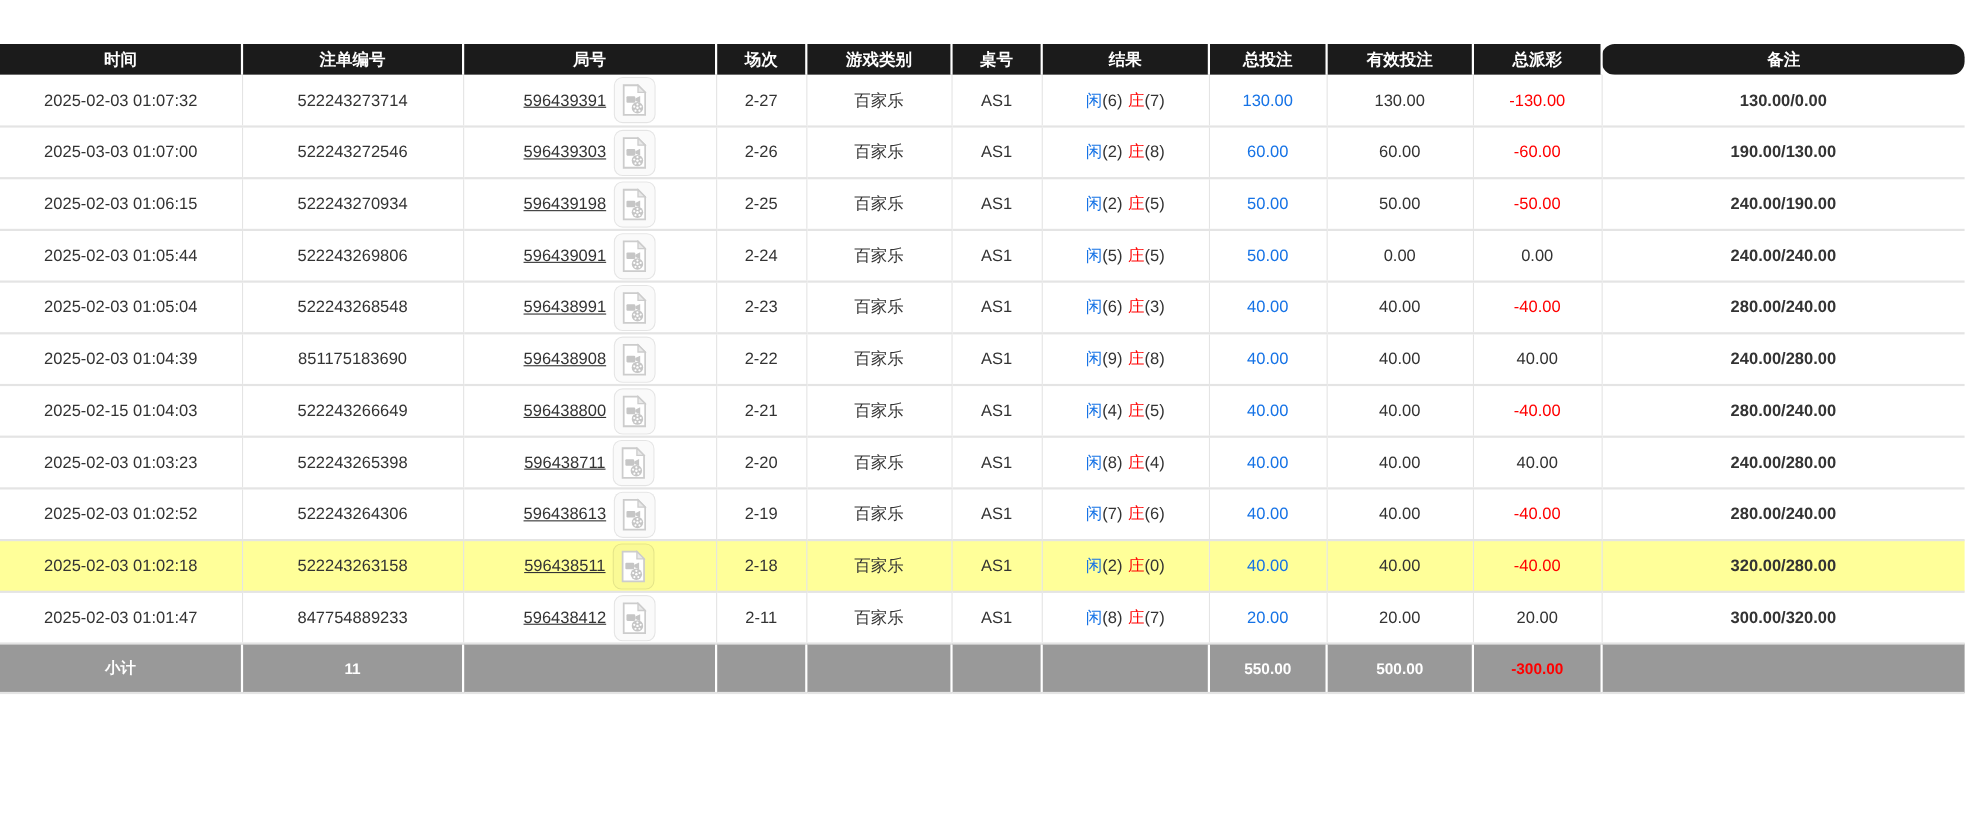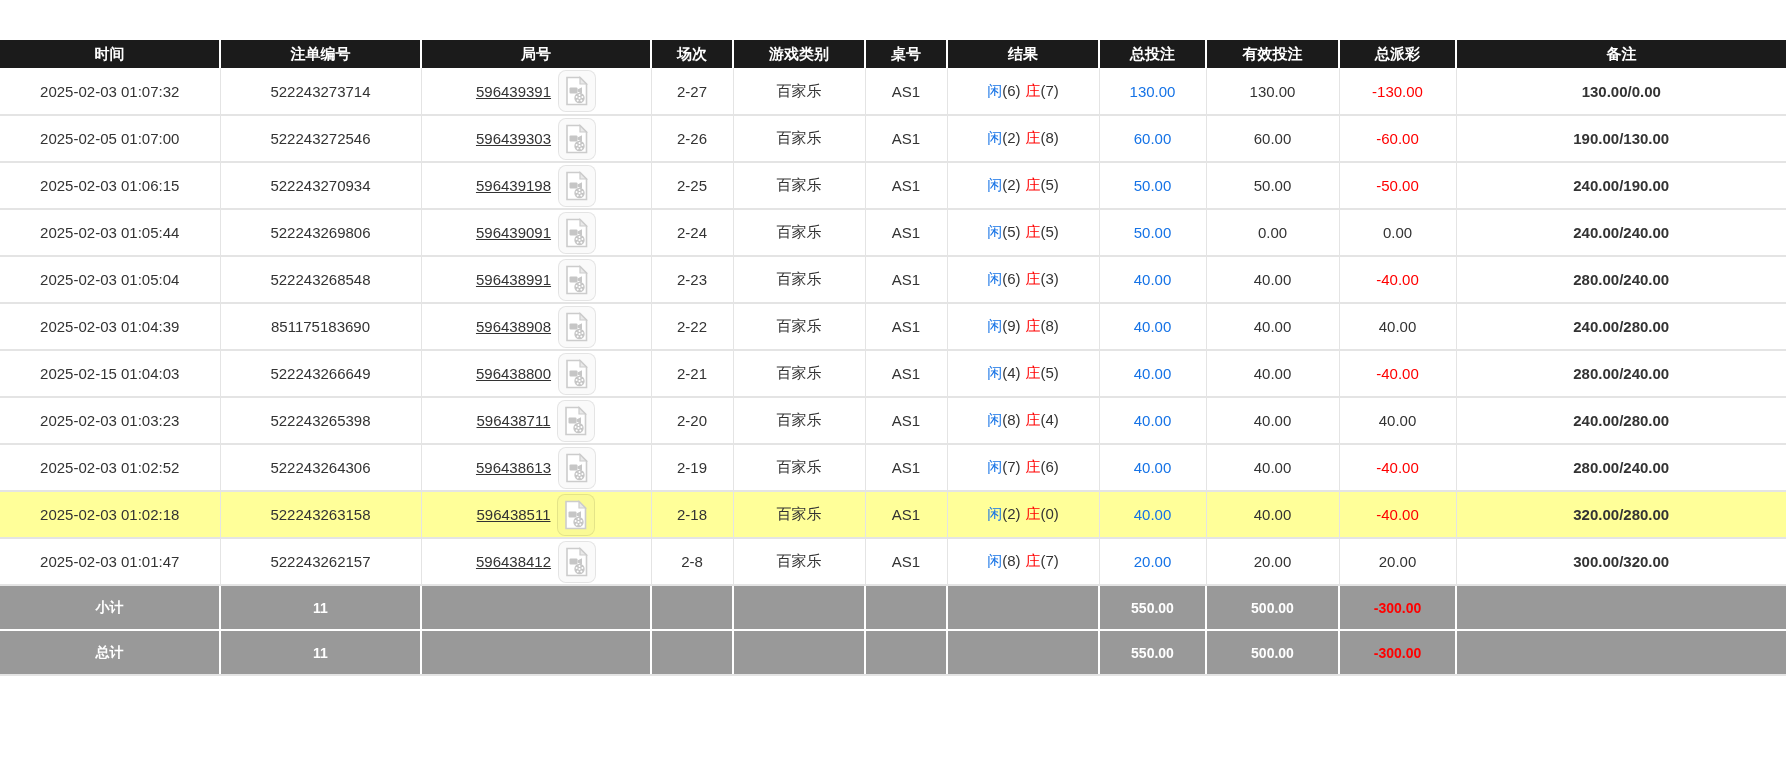--- a/index.html
+++ b/index.html
@@ -15,21 +15,21 @@
   body{
     width:1792px;height:764px;overflow:hidden;background:#ffffff;
     font-family:"Liberation Sans","DejaVu Sans",sans-serif;color:#333;
   }
   .page{padding-top:40px;}
   table{border-collapse:collapse;table-layout:fixed;width:1786px;}
   th{
     background:var(--header-bg);color:#fff;font-size:15px;font-weight:bold;
     height:28px;padding:2px;text-align:center;border-right:2px solid #fff;
   }
-  th:last-child{border-right:none;}
+  th:last-child{border-right:none;border-radius:12px;}
   tbody td{
     height:47px;padding:0;text-align:center;font-size:15px;background:#fff;
     border-bottom:2px solid var(--line);border-right:1px solid var(--line);
   }
   tbody td:last-child{border-right:none;font-weight:bold;}
   tbody tr.highlight td{background:var(--highlight);margin-top:45px;}
   tfoot td{
     background:var(--footer-bg);color:#fff;font-weight:bold;font-size:14px;
     height:45px;padding:12px;text-align:center;
     border-right:2px solid #fff;border-bottom:2px solid #fff;
@@ -105,21 +105,21 @@
           <td>2-27</td>
           <td>百家乐</td>
           <td>AS1</td>
           <td><span class="blue">闲</span><span class="result-num">(6)</span><span class="result-sep"></span><span class="red">庄</span><span class="result-num">(7)</span></td>
           <td class="blue">130.00</td>
           <td>130.00</td>
           <td class="red">-130.00</td>
           <td>130.00/0.00</td>
         </tr>
         <tr>
-          <td>2025-02-05 01:07:00</td>
+          <td>2025-03-03 01:07:00</td>
           <td>522243272546</td>
           <td><span class="round-wrap">
               <span>596439303</span>
               <button class="video-btn">
                 <svg width="24" height="30" viewBox="0 0 24 30">
                   <path d="M2 1.5 h13 l6.5 6.5 v20.5 h-19.5 z" fill="#ffffff" stroke="#cccccc" stroke-width="1.6"></path>
                   <path d="M15 1.5 v6.5 h6.5 z" fill="#e9e9e9" stroke="#cccccc" stroke-width="1.2"></path>
                   <rect x="4.5" y="11.5" width="8" height="6" rx="1" fill="#c6c6c6"></rect>
                   <path d="M12.5 13.5 l4.5 -2.2 v6.4 l-4.5 -2.2 z" fill="#c6c6c6"></path>
                   <circle cx="14.5" cy="22" r="5.2" fill="#c6c6c6"></circle>
@@ -376,65 +376,52 @@
           <td>百家乐</td>
           <td>AS1</td>
           <td><span class="blue">闲</span><span class="result-num">(2)</span><span class="result-sep"></span><span class="red">庄</span><span class="result-num">(0)</span></td>
           <td class="blue">40.00</td>
           <td>40.00</td>
           <td class="red">-40.00</td>
           <td>320.00/280.00</td>
         </tr>
         <tr>
           <td>2025-02-03 01:01:47</td>
-          <td>522243262157</td>
+          <td>847754889233</td>
           <td><span class="round-wrap">
               <span>596438412</span>
               <button class="video-btn">
                 <svg width="24" height="30" viewBox="0 0 24 30">
                   <path d="M2 1.5 h13 l6.5 6.5 v20.5 h-19.5 z" fill="#ffffff" stroke="#cccccc" stroke-width="1.6"></path>
                   <path d="M15 1.5 v6.5 h6.5 z" fill="#e9e9e9" stroke="#cccccc" stroke-width="1.2"></path>
                   <rect x="4.5" y="11.5" width="8" height="6" rx="1" fill="#c6c6c6"></rect>
                   <path d="M12.5 13.5 l4.5 -2.2 v6.4 l-4.5 -2.2 z" fill="#c6c6c6"></path>
                   <circle cx="14.5" cy="22" r="5.2" fill="#c6c6c6"></circle>
                   <circle cx="14.5" cy="22" r="1.1" fill="#ffffff"></circle>
                   <circle cx="14.5" cy="18.9" r="1" fill="#ffffff"></circle>
                   <circle cx="17.4" cy="21" r="1" fill="#ffffff"></circle>
                   <circle cx="16.3" cy="24.6" r="1" fill="#ffffff"></circle>
                   <circle cx="12.7" cy="24.6" r="1" fill="#ffffff"></circle>
                   <circle cx="11.6" cy="21" r="1" fill="#ffffff"></circle>
                 </svg>
               </button>
             </span></td>
-          <td>2-8</td>
+          <td>2-11</td>
           <td>百家乐</td>
           <td>AS1</td>
           <td><span class="blue">闲</span><span class="result-num">(8)</span><span class="result-sep"></span><span class="red">庄</span><span class="result-num">(7)</span></td>
           <td class="blue">20.00</td>
           <td>20.00</td>
           <td>20.00</td>
           <td>300.00/320.00</td>
         </tr>
       </tbody>
     <tfoot>
       <tr>
         <td>小计</td>
-        <td>11</td>
-        <td></td>
-        <td></td>
-        <td></td>
-        <td></td>
-        <td></td>
-        <td>550.00</td>
-        <td>500.00</td>
-        <td class="red">-300.00</td>
-        <td></td>
-      </tr>
-      <tr>
-        <td>总计</td>
         <td>11</td>
         <td></td>
         <td></td>
         <td></td>
         <td></td>
         <td></td>
         <td>550.00</td>
         <td>500.00</td>
         <td class="red">-300.00</td>
         <td></td>

